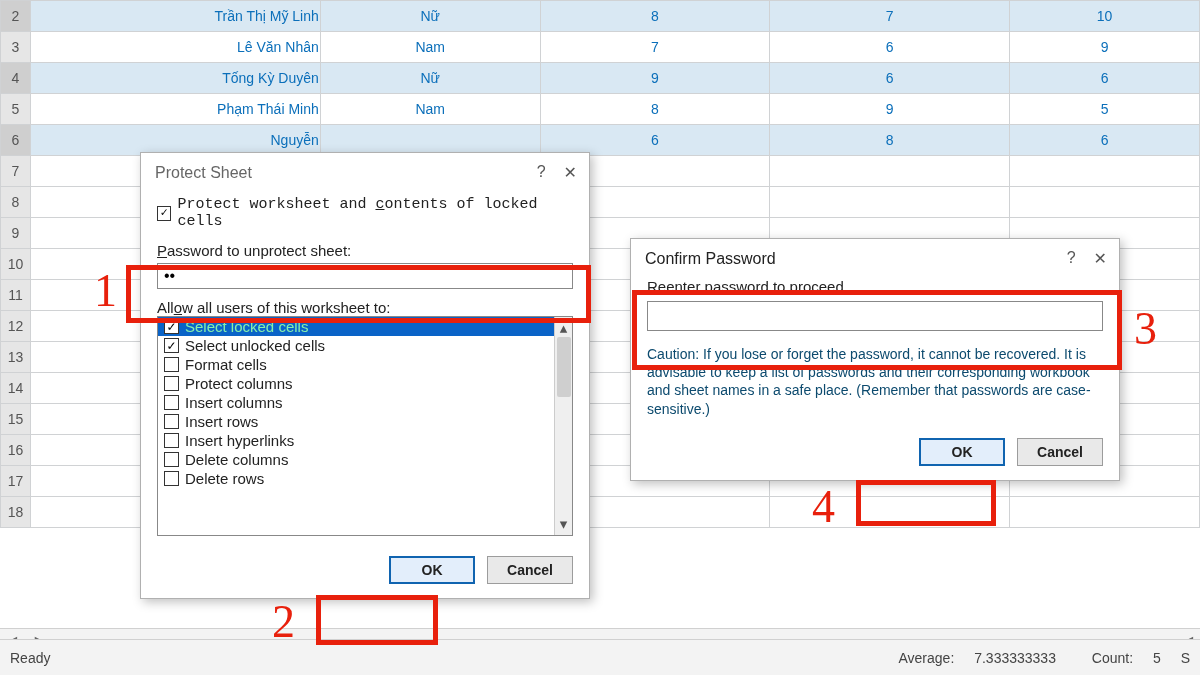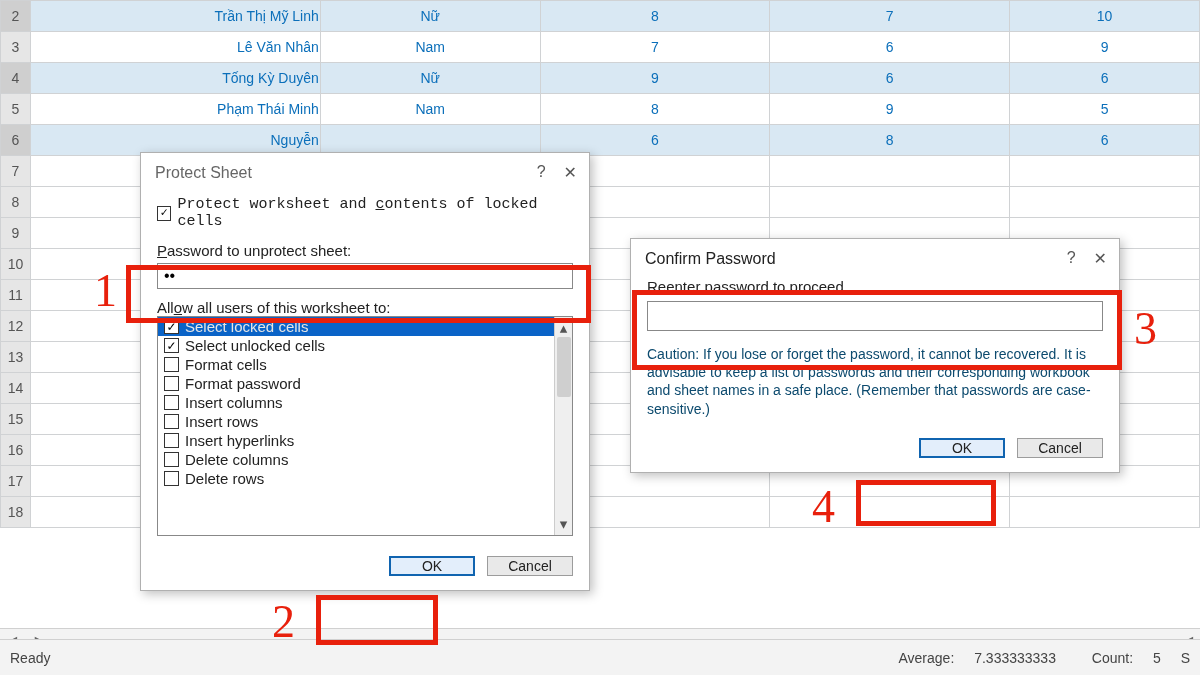--- a/index.html
+++ b/index.html
@@ -97,26 +97,26 @@
     display:flex; flex-direction:column; justify-content:space-between; align-items:center;
     color:#555;
   }
   .listbox .scrollbar .thumb{
     position:absolute; top:20px; width:14px; height:60px; background:#cfcfcf; left:2px; border-radius:2px;
   }
   .listitem{
     display:flex; align-items:center; gap:6px;
     padding:1px 6px; font-size:15px;
   }
-  .listitem.sel{ background:#0a63c7; color:#e5e5e5;}
+  .listitem.sel{ background:#0a63c7; color:#86efac;}
   .listitem.sel .cb{ background:#fff; color:#000;}
   .dlg-buttons{ display:flex; gap:12px; justify-content:flex-end; padding:6px 16px 14px;}
   .btn{
-    min-width:86px; height:20px; border:1px solid #9c9c9c;
-    background:#e9e9e9; font-size:14px; display:flex; align-items:center; justify-content:center;
+    min-width:86px; height:28px; border:1px solid #9c9c9c;
+    background:#e9e9e9; font-size:14px; display:flex; align-items:center; justify-content:center;font-weight:bold;
   }
   .btn.default{ border:2px solid #1064b0; background:#e3eefb;}
 
   
   .ann-box{ position:absolute; border:5px solid #e8200c; pointer-events:none;}
   .ann-num{
     position:absolute; color:#e8200c; font-size:46px; font-weight:400;
     font-family:"Times New Roman", serif; pointer-events:none;
   }
 
@@ -320,21 +320,21 @@
           <div class="listitem">
             <span class="cb checked"></span>
             <span>Select unlocked cells</span>
           </div>
           <div class="listitem">
             <span class="cb"></span>
             <span>Format cells</span>
           </div>
           <div class="listitem">
             <span class="cb"></span>
-            <span>Format password</span>
+            <span>Protect columns</span>
           </div>
           <div class="listitem">
             <span class="cb"></span>
             <span>Insert columns</span>
           </div>
           <div class="listitem">
             <span class="cb"></span>
             <span>Insert rows</span>
           </div>
           <div class="listitem">

